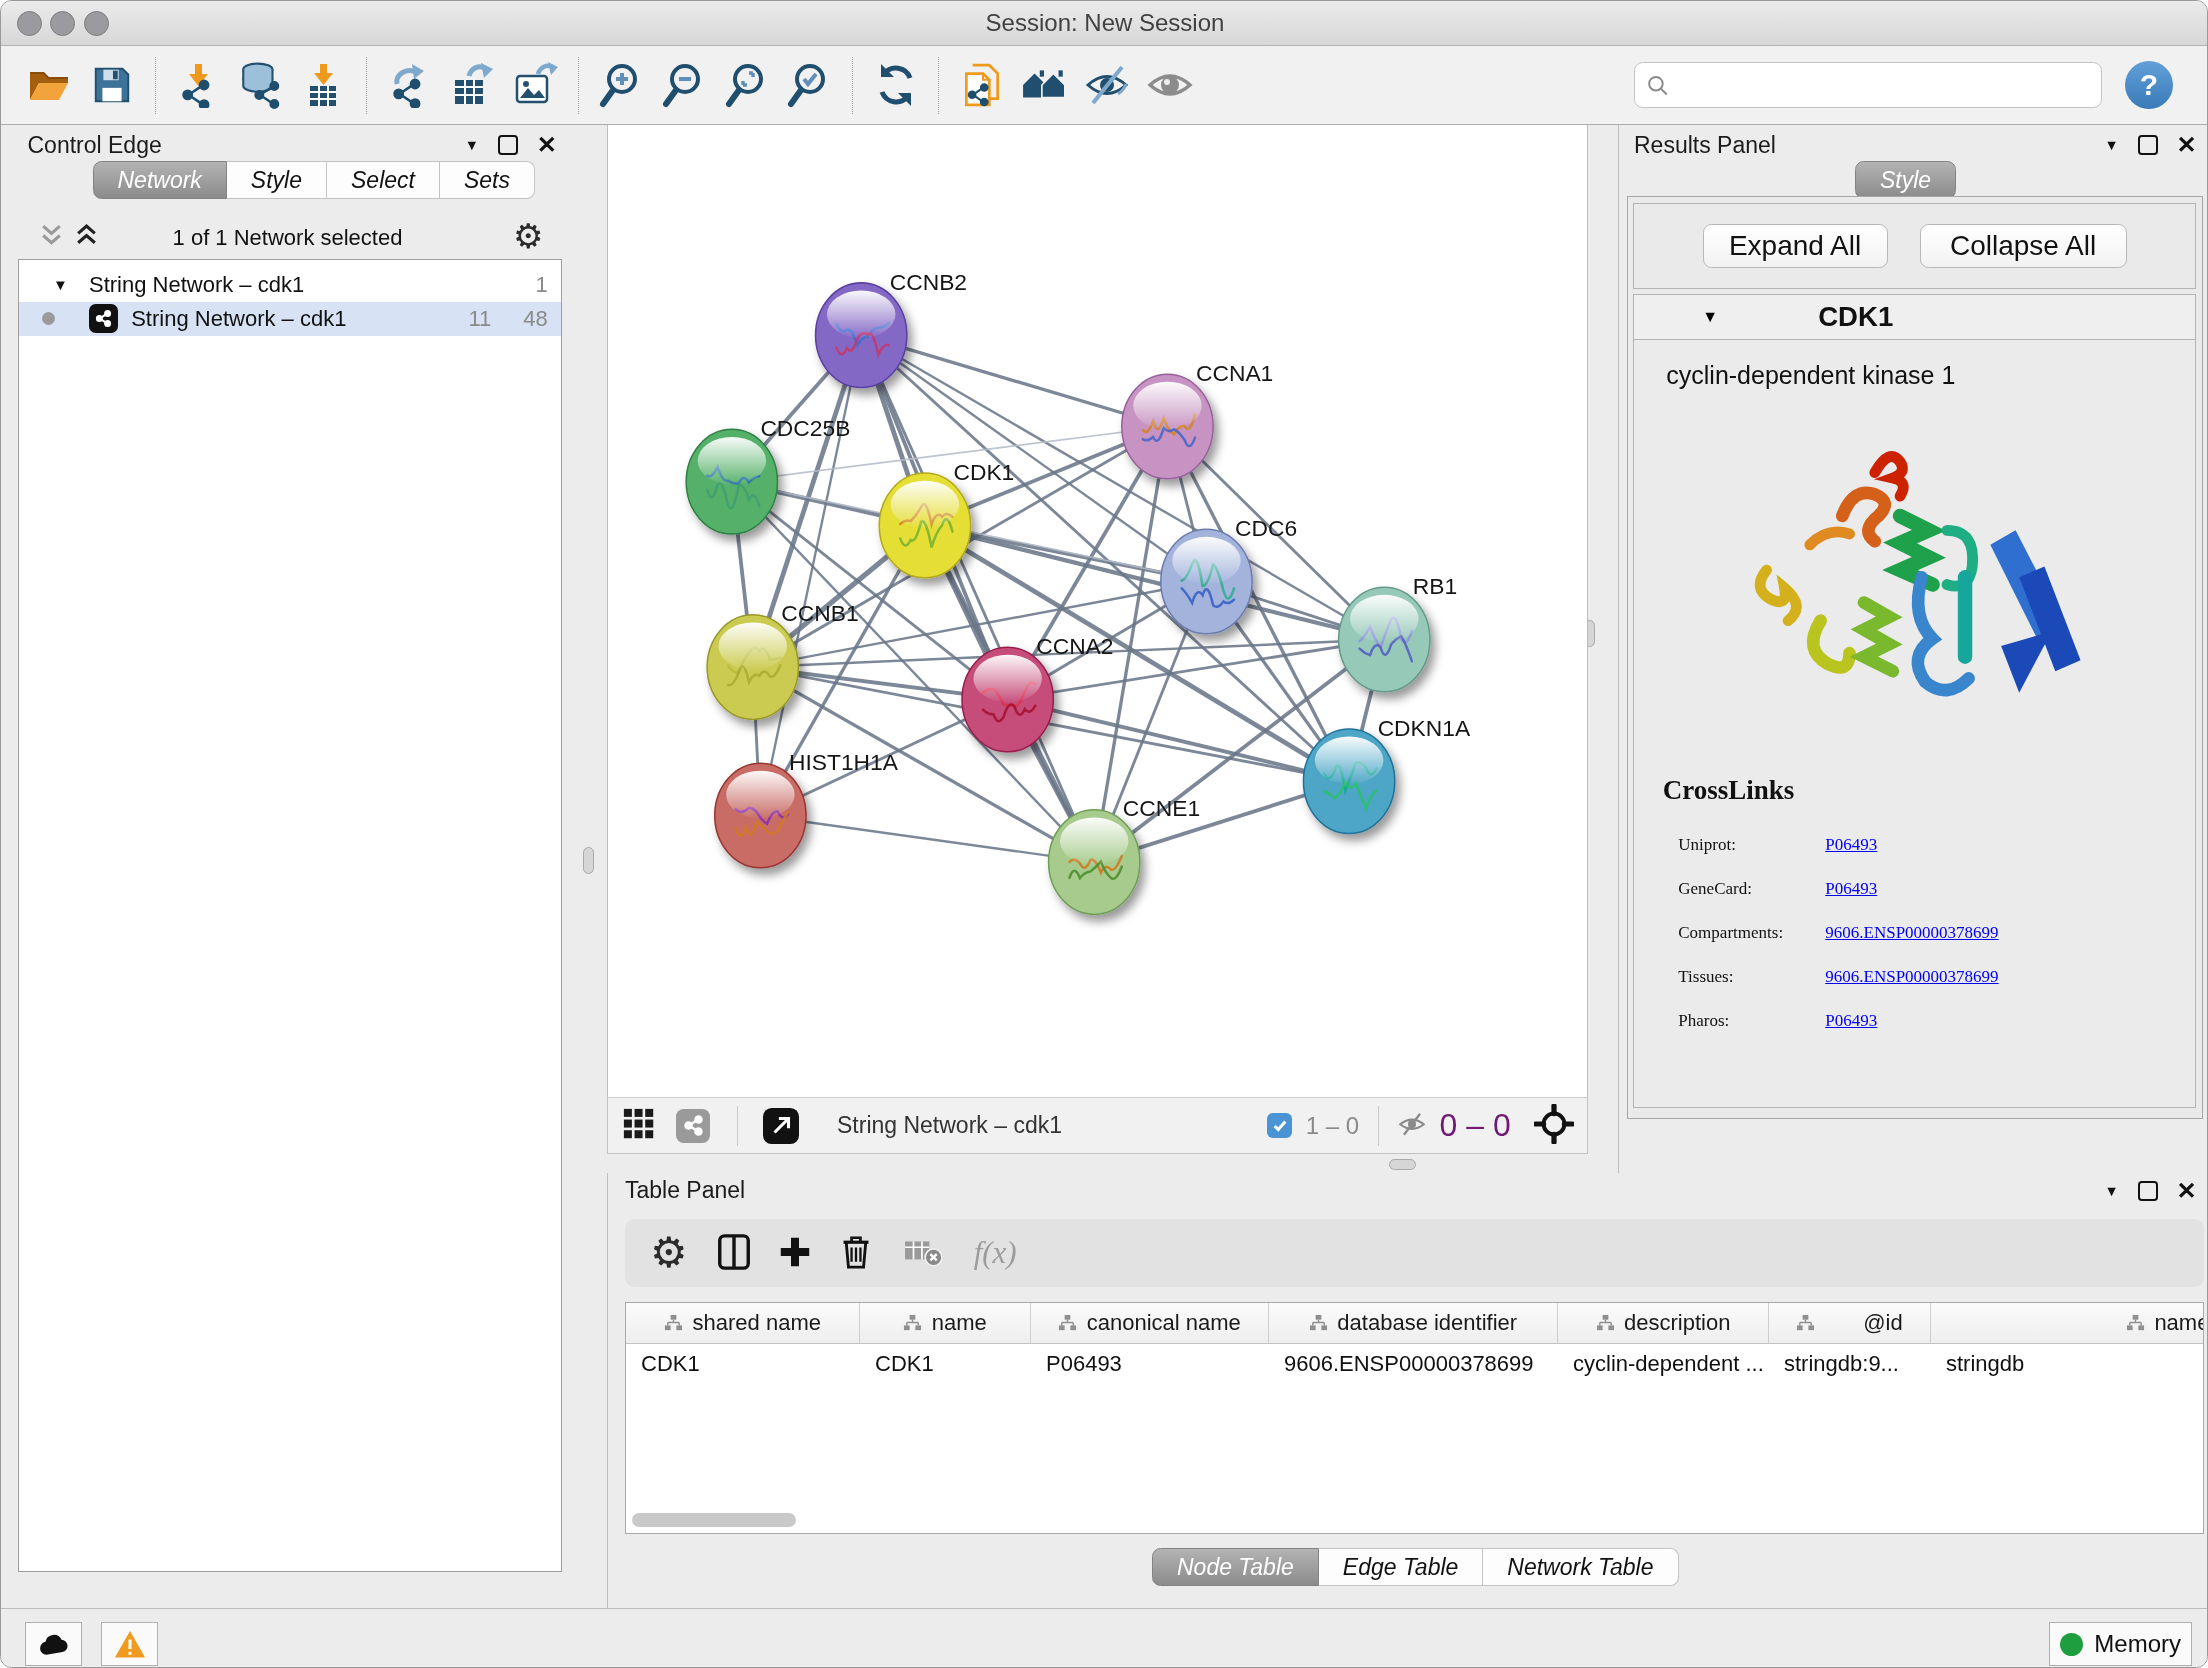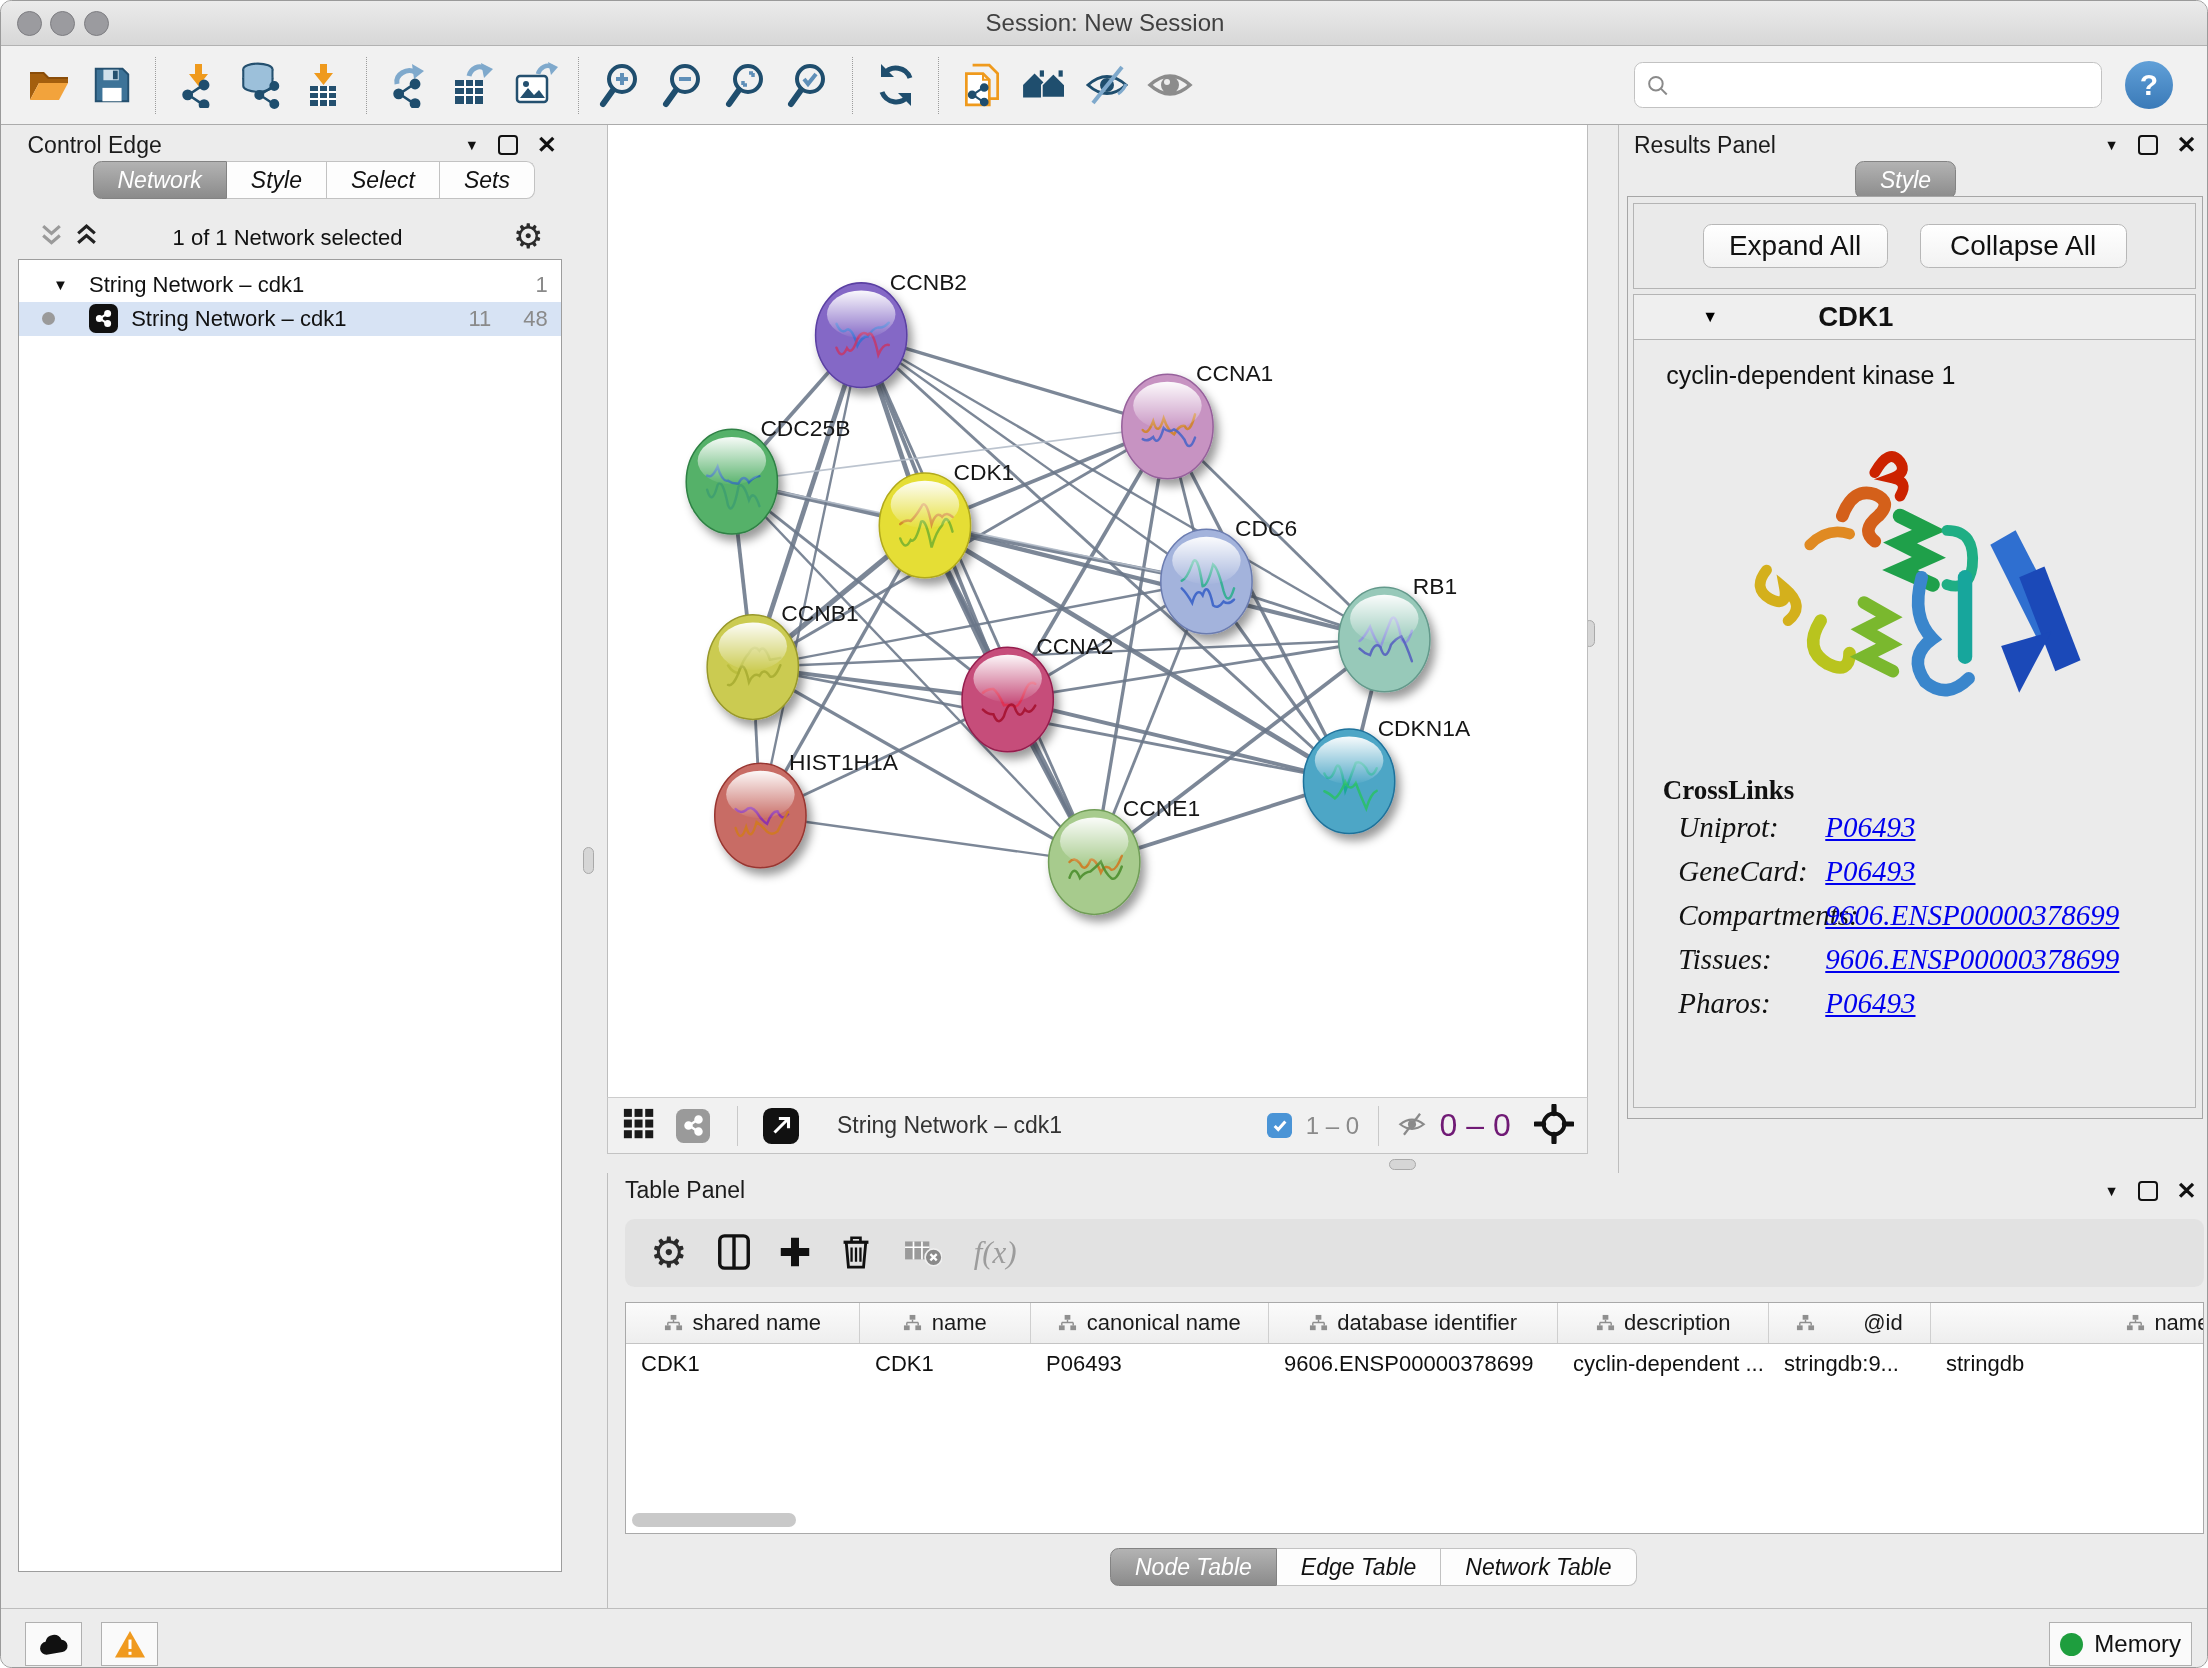--- a/index.html
+++ b/index.html
@@ -41,21 +41,21 @@
   
   .treebox{background:#fff;border:1.4px solid #9d9d9d;box-sizing:border-box;}
   .trow{display:flex;align-items:center;height:34px;font-size:22px;color:#111;}
   .gray{color:#8a8a8a;}
   .shicon{width:28.5px;height:28.5px;border-radius:6.7px;background:#111;display:flex;align-items:center;justify-content:center;}
   
   .btn{background:linear-gradient(#ffffff,#f2f2f2);border:1px solid #b7b7b7;border-radius:8.6px;
     font-size:28px;color:#111;display:flex;align-items:center;justify-content:center;}
   
   .serif{font-family:"Liberation Serif",serif;}
-  .xlrow{display:flex;height:44px;align-items:flex-start;font-size:29px;font-style:italic;}
+  .xlrow{display:flex;height:44px;align-items:flex-end;font-size:17px;}
   .xl-label{width:147px;flex:0 0 auto;color:#111;}
   .xl-value{text-decoration:underline;}
   
   .th{display:flex;align-items:center;justify-content:center;gap:9.5px;height:40px;
     background:linear-gradient(#fbfbfb,#eeeeee);border-right:1px solid #cfcfcf;
     font-size:22px;color:#1a1a1a;box-sizing:border-box;flex:0 0 auto;overflow:hidden;}
   .td{display:flex;align-items:center;height:40px;padding-left:15px;font-size:22px;color:#111;
     box-sizing:border-box;flex:0 0 auto;overflow:hidden;white-space:nowrap;}
   .handle{background:#d6d6d6;border:1px solid #a9a9a9;border-radius:9.5px;box-sizing:border-box;}
   .dj{font-family:"DejaVu Sans",sans-serif;}
@@ -658,21 +658,21 @@
             <div class="td" style="width: 171px;">CDK1</div>
             <div class="td" style="width: 238px;">P06493</div>
             <div class="td" style="width: 289px;">9606.ENSP00000378699</div>
             <div class="td" style="width: 211px;">cyclin-dependent ...</div>
             <div class="td" style="width: 162px;">stringdb:9...</div>
             <div class="td" style="width: 533px;">stringdb</div>
           </div>
         </div>
     </div>
     <div class="abs" style="left:24px;top:340px;width:164px;height:14.3px;border-radius:7.6px;background:#c9c9c9;"></div>
-    <div class="abs tabsrow" style="left:502px;top:375px;" id="table-tabs">
+    <div class="abs tabsrow" style="left:544px;top:375px;" id="table-tabs">
         <div class="tab active">Node Table</div>
         <div class="tab">Edge Table</div>
         <div class="tab">Network Table</div>
       </div>
   </div>
 
   <div class="abs" style="left:0;top:1607px;width:2208px;height:61px;background:#ececec;border-top:1.4px solid #bdbdbd;box-sizing:border-box;">
     <div class="abs" style="left:24px;top:13.3px;width:55px;height:42px;background:#fafafa;border:1.4px solid #b0b0b0;display:flex;align-items:center;justify-content:center;">
       <svg width="32" height="25" viewBox="0 0 34 26">
           <path d="M9 24a7 7 0 0 1-1-13.9A9 9 0 0 1 25 8a6.5 6.5 0 0 1 1 12.9z" fill="#111"></path>

